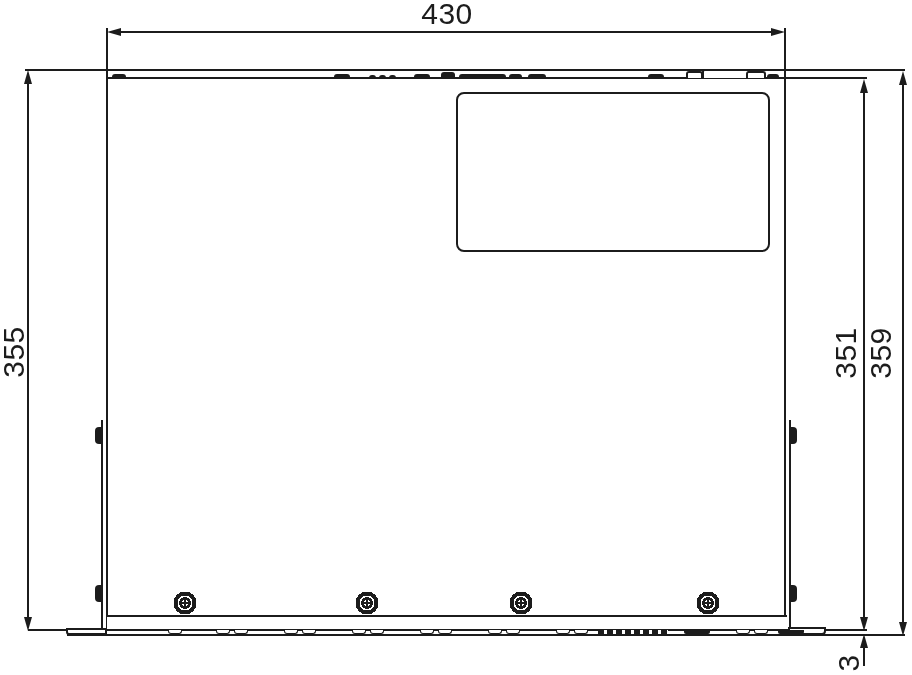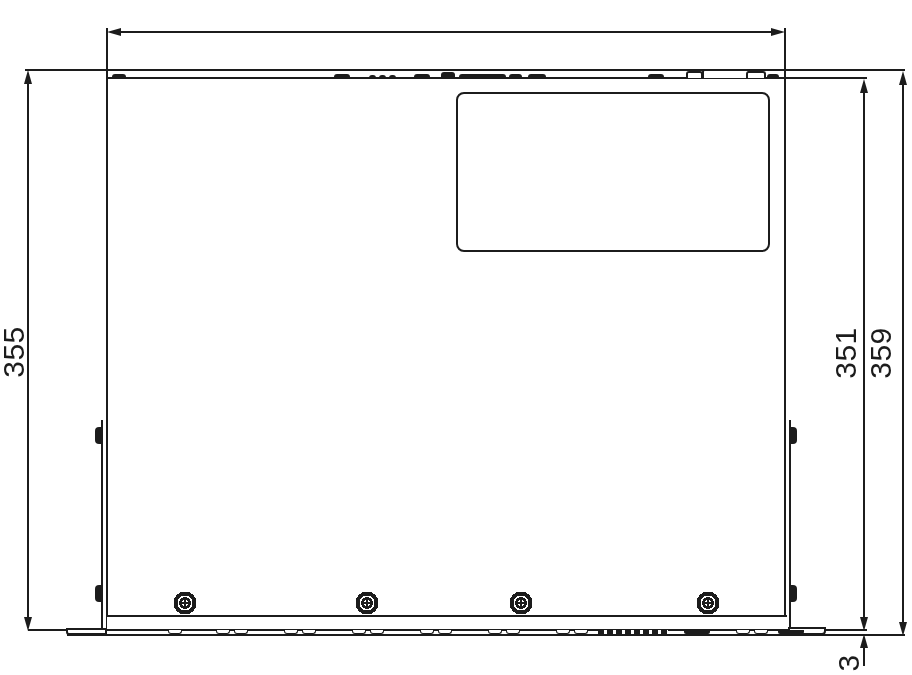--- a/index.html
+++ b/index.html
@@ -43,20 +43,21 @@
   .screw::before,.screw::after{content:"";position:absolute;background:#1c1c1c;}
   .screw::before{left:10px;top:12.2px;width:6px;height:1.6px;}
   .screw::after{left:12.2px;top:10px;width:1.6px;height:6px;}
   .gen{position:absolute;inset:0;}
 </style>
 </head>
 <body>
 
 <div id="stage">
 
+  <div class="lbl" style="left:402px;top:-1px;">430</div>
   <div class="ln" style="left:120px;top:31px;width:652px;height:2px;"></div>
   <div class="arr arr-left" style="left:107px;top:28px;"></div>
   <div class="arr arr-right" style="left:771px;top:28px;"></div>
 
   <div class="ln" style="left:106px;top:28px;width:2px;height:50px;"></div>
   <div class="ln" style="left:784px;top:28px;width:2px;height:50px;"></div>
   <div class="ln" style="left:25px;top:69px;width:880px;height:2px;"></div>
   <div class="ln" style="left:107px;top:77px;width:760px;height:2px;"></div>
   <div class="ln" style="left:28px;top:629px;width:839px;height:2px;"></div>
   <div class="ln" style="left:67px;top:634px;width:838px;height:2px;"></div>

